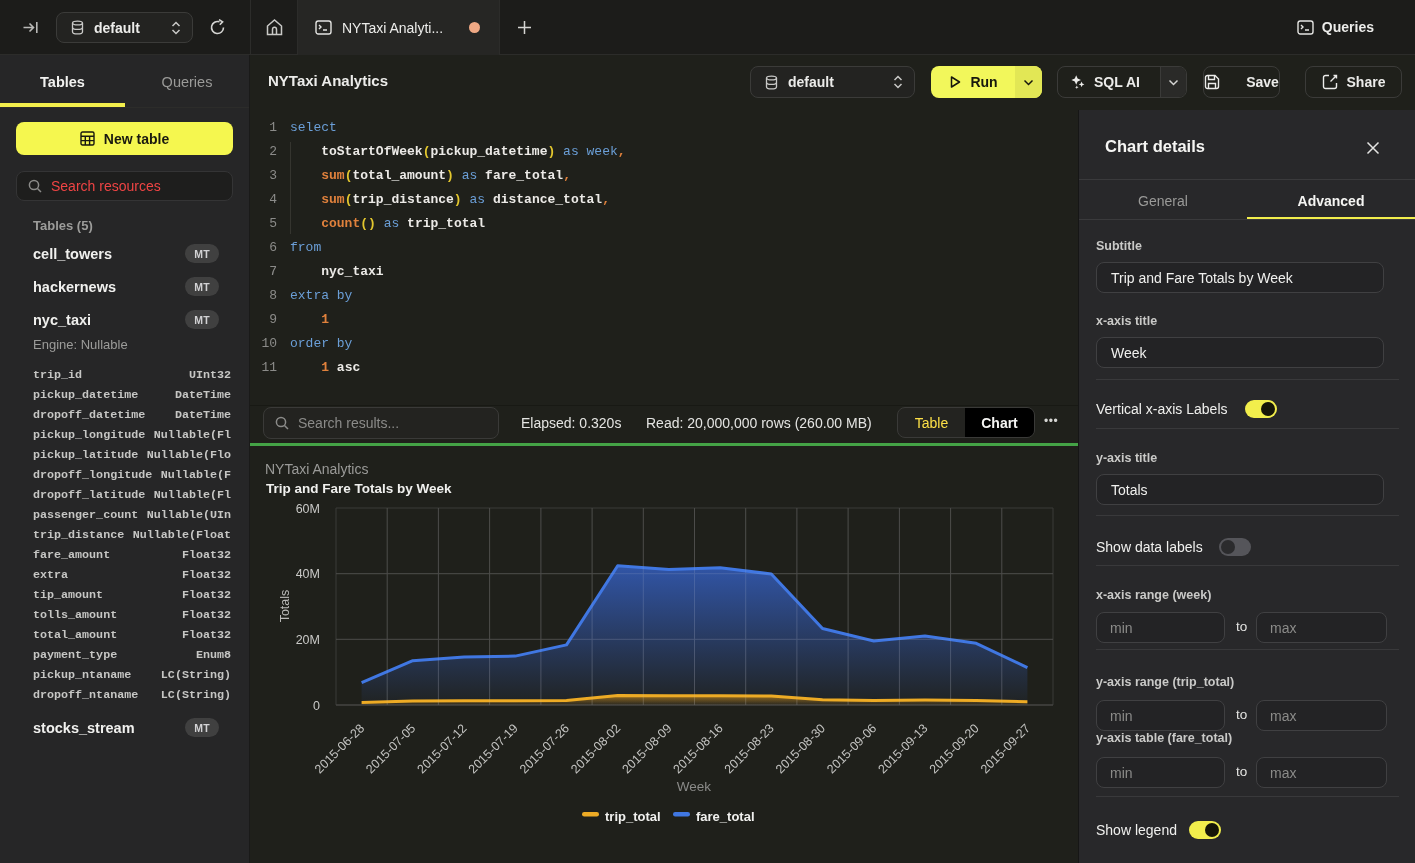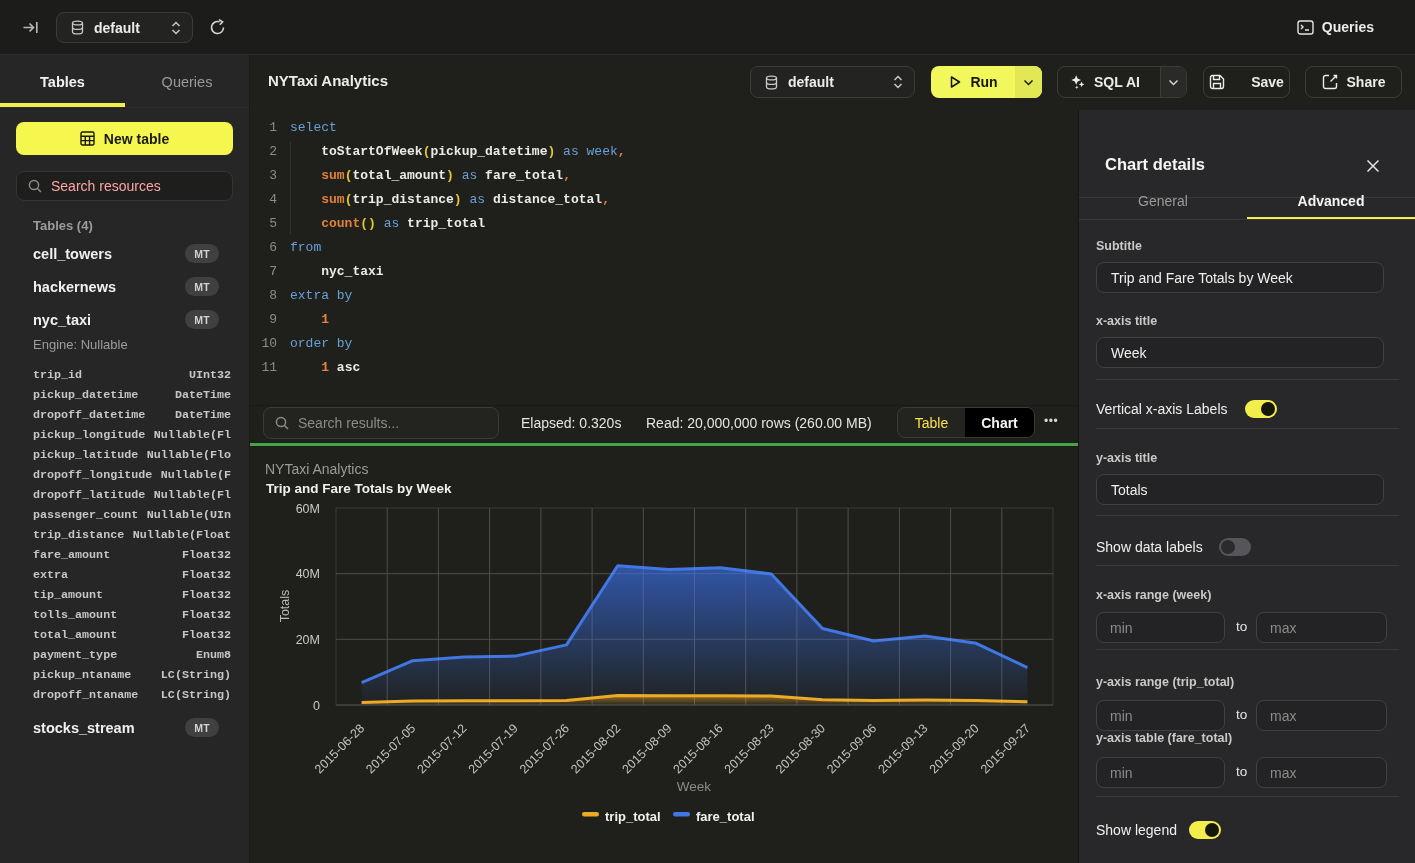--- a/index.html
+++ b/index.html
@@ -31,31 +31,31 @@
   .btn { position:absolute; top:11px; height:32px; border-radius:8px; display:flex; align-items:center; font-size:14px; color:#ececea; }
   .btn.bordered { border:1px solid #3b3b39; }
   #dbsel2 { left:500px; width:165px; background:#232321; border:1px solid #3b3b39; }
   #dbsel2 .txt { font-weight:600; margin-left:9px; }
   #runbtn { left:681px; width:111px; background:#f2f75b; color:#17170d; border-radius:8px; overflow:hidden; }
   #runmain { width:84px; height:32px; display:flex; align-items:center; justify-content:center; gap:8px; font-weight:600; }
   #runcaret { width:27px; height:32px; background:#e2e755; display:flex; align-items:center; justify-content:center; }
   #sqlai { left:807px; width:130px; overflow:hidden; }
   #sqlai .main { display:flex; align-items:center; height:32px; padding-left:12px; gap:8px; font-weight:600; width:103px; }
   #sqlai .caret { width:26px; height:30px; background:#2a2a28; border-left:1px solid #3b3b39; display:flex; align-items:center; justify-content:center; }
-  #savebtn { left:953px; width:87px; justify-content:center; gap:26px; font-weight:600; }
+  #savebtn { left:953px; width:77px; justify-content:center; gap:26px; font-weight:600; }
   #sharebtn { left:1055px; width:97px; justify-content:center; gap:9px; font-weight:600; }
 
   
   #sidebar { left:0; top:55px; width:250px; height:808px; background:#262627; border-right:1px solid #1a1a19; }
   #sbtabs { left:0; top:0; width:249px; height:53px; border-bottom:1px solid #2c2c2a; }
   #sbtabs .t1 { position:absolute; left:0; top:0; width:125px; height:53px; display:flex; align-items:center; justify-content:center; color:#f2f2f0; font-size:14.5px; font-weight:600; }
   #sbtabs .t2 { position:absolute; left:125px; top:0; width:124px; height:53px; display:flex; align-items:center; justify-content:center; color:#9a9a98; font-size:14.5px; }
   #sbtabs .under { position:absolute; left:0; top:48px; width:125px; height:4px; background:#f2ee4c; }
   #newtable { left:16px; top:67px; width:217px; height:33px; background:#f5f74f; border-radius:8px; display:flex; align-items:center; justify-content:center; gap:9px; color:#19190f; font-size:14px; font-weight:600; }
-  #sbsearch { left:16px; top:116px; width:217px; height:30px; background:#1e1e1d; border:1px solid #343435; border-radius:8px; display:flex; align-items:center; padding-left:11px; gap:9px; color:#fca5a5; font-size:14px; }
+  #sbsearch { left:16px; top:116px; width:217px; height:30px; background:#1e1e1d; border:1px solid #343435; border-radius:8px; display:flex; align-items:center; padding-left:11px; gap:9px; color:#ef4444; font-size:14px; }
   #tablescount { left:33px; top:163px; color:#9c9c9a; font-size:13px; font-weight:600; }
   .tbl-row { position:absolute; left:33px; width:200px; height:20px; display:flex; align-items:center; color:#f0f0ee; font-size:14.5px; font-weight:600; }
   .mt { position:absolute; right:30px; background:#404040; border-radius:10px; height:19px; padding:0 9px; display:flex; align-items:center; color:#d2d2d4; font-size:10.5px; font-weight:700; letter-spacing:0.3px;text-align:center; }
   #engine { left:33px; top:282px; color:#9c9c9a; font-size:13px; }
   #cols { left:33px; top:310px; width:198px; font-family:"Liberation Mono", monospace; font-size:11.7px; font-weight:600; color:#c6c6c4; }
   #cols .r { height:20px; display:flex; align-items:center; white-space:nowrap; overflow:hidden; }
   #cols .r i { font-style:normal; margin-left:auto; }
 
   
   #editor { left:250px; top:110px; width:828px; height:295px; background:#1f201b; }
@@ -79,21 +79,21 @@
   #tc .a { width:68px; display:flex; align-items:center; justify-content:center; color:#fde047; font-size:14px; }
   #tc .b { width:70px; display:flex; align-items:center; justify-content:center; color:#f5f5f3; font-size:14px; font-weight:600; background:#000000; }
   #resdots { position:absolute; left:794px; top:8px; color:#d5d5d3; font-size:12px; letter-spacing:0.5px; }
   #greenline { left:250px; top:443px; width:828px; height:3px; background:#44a346; }
 
   
   #chartpanel { left:250px; top:446px; width:828px; height:417px; background:#1f201b; }
 
   
   #rightpanel { left:1078px; top:110px; width:337px; height:753px; background:#28282a; border-left:1px solid #161616; }
-  #cdheader { position:absolute; left:0; top:0; width:337px; height:70px; border-bottom:1px solid #3a3a3c;margin-top:18px; }
+  #cdheader { position:absolute; left:0; top:0; width:337px; height:70px; border-bottom:1px solid #3a3a3c; }
   #cdheader .h { position:absolute; left:26px; top:27px; color:#f5f5f3; font-size:16.5px; font-weight:700; }
   #cdclose { position:absolute; right:36px; top:31px; }
   .cdtab { position:absolute; top:70px; width:168px; height:42px; display:flex; align-items:center; justify-content:center; font-size:14px; }
   #cdtabs-border { position:absolute; left:0; top:109px; width:337px; height:1px; background:#3a3a3c; }
   #tabgen { left:0; color:#9a9a98; }
   #tabadv { left:168px; color:#f5f5f3; font-weight:600; }
   #advunder { position:absolute; left:168px; top:107px; width:169px; height:3px; background:#f2ee4c; }
   .flabel { position:absolute; left:17px; color:#c9c9c7; font-size:12.5px; font-weight:600; }
   .finput { position:absolute; left:17px; width:288px; height:31px; background:#232325; border:1px solid #404042; border-radius:8px; display:flex; align-items:center; padding-left:14px; color:#f0f0ee; font-size:14px; }
   .toggylabel { position:absolute; left:17px; color:#f0f0ee; font-size:14px; }
@@ -125,20 +125,44 @@
     </svg>
     <span class="txt">default</span>
     <svg style="margin-left:auto;margin-right:10px" width="12" height="14" viewBox="0 0 12 14" fill="none" stroke="#c9c9c7" stroke-width="1.5">
       <path d="M2.5 5 L6 1.5 L9.5 5 M2.5 9 L6 12.5 L9.5 9"></path>
     </svg>
   </div>
   <svg class="abs" style="left:209px;top:19px" width="17" height="17" viewBox="0 0 17 17" fill="none" stroke="#d5d5d3" stroke-width="1.6">
     <path d="M14.5 8.5 A6 6 0 1 1 10.5 2.85"></path>
     <path d="M10 0.6 L13.6 2.9 L10.8 5.8" fill="none"></path>
   </svg>
+  <div class="abs" id="tabstrip">
+    <div class="vline"></div>
+    <div id="homebtn">
+      <svg width="19" height="19" viewBox="0 0 19 19" fill="none" stroke="#c9c9c7" stroke-width="1.5">
+        <path d="M2.5 8 L9.5 2 L16.5 8 V16.5 H2.5 Z"></path>
+        <path d="M7.5 16.5 V11.5 A2 2.2 0 0 1 11.5 11.5 V16.5"></path>
+      </svg>
+    </div>
+    <div class="vline"></div>
+    <div id="activetab">
+      <svg width="17" height="17" viewBox="0 0 17 17" fill="none" stroke="#e4e4e2" stroke-width="1.4">
+        <rect x="1" y="2" width="15" height="13" rx="2.2"></rect>
+        <path d="M4 6 L6 8 L4 10 M8 11 H12"></path>
+      </svg>
+      <span class="txt">NYTaxi Analyti...</span>
+      <div id="tabdot"></div>
+    </div>
+    <div class="vline"></div>
+    <div id="plusbtn">
+      <svg width="15" height="15" viewBox="0 0 15 15" fill="none" stroke="#d5d5d3" stroke-width="1.5">
+        <path d="M7.5 1 V14 M1 7.5 H14"></path>
+      </svg>
+    </div>
+  </div>
   <div class="abs" id="queriestop">
     <svg width="17" height="17" viewBox="0 0 17 17" fill="none" stroke="#e4e4e2" stroke-width="1.4">
       <rect x="1" y="2" width="15" height="13" rx="2.2"></rect>
       <path d="M4 6 L6 8 L4 10 M8 11 H12"></path>
     </svg>
     <span>Queries</span>
   </div>
 
   <div class="abs" id="toolbar">
     <div class="abs" id="qtitle">NYTaxi Analytics</div>
@@ -209,21 +233,21 @@
       </svg>
       <span>New table</span>
     </div>
     <div class="abs" id="sbsearch">
       <svg width="14" height="14" viewBox="0 0 14 14" fill="none" stroke="#8b8b89" stroke-width="1.5">
         <circle cx="6" cy="6" r="4.6"></circle>
         <path d="M9.5 9.5 L13 13"></path>
       </svg>
       <span>Search resources</span>
     </div>
-    <div class="abs" id="tablescount">Tables (4)</div>
+    <div class="abs" id="tablescount">Tables (5)</div>
     <div class="tbl-row" style="top:189px">cell_towers</div>
       <div class="mt" style="top:189px">MT</div>
     <div class="tbl-row" style="top:222px">hackernews</div>
       <div class="mt" style="top:222px">MT</div>
     <div class="tbl-row" style="top:255px">nyc_taxi</div>
       <div class="mt" style="top:255px">MT</div>
     <div class="abs" id="engine">Engine: Nullable</div>
     <div class="abs" id="cols">
       <div class="r">trip_id<i>UInt32</i></div>
       <div class="r">pickup_datetime<i>DateTime</i></div>

